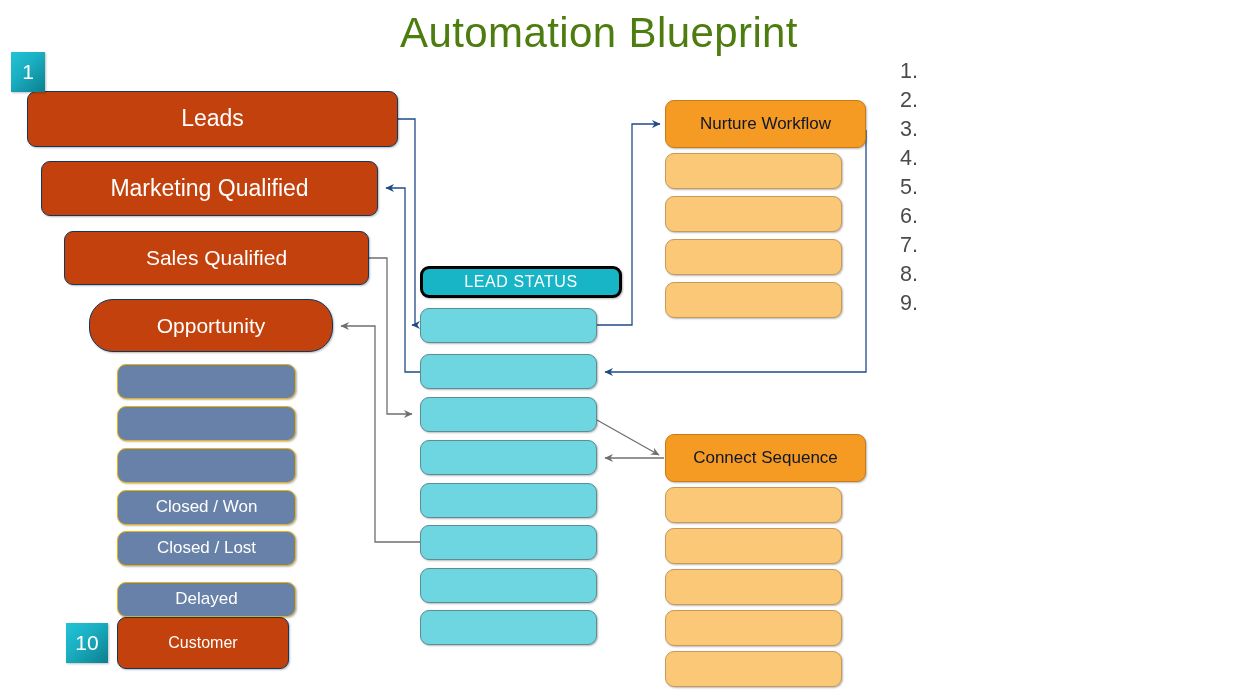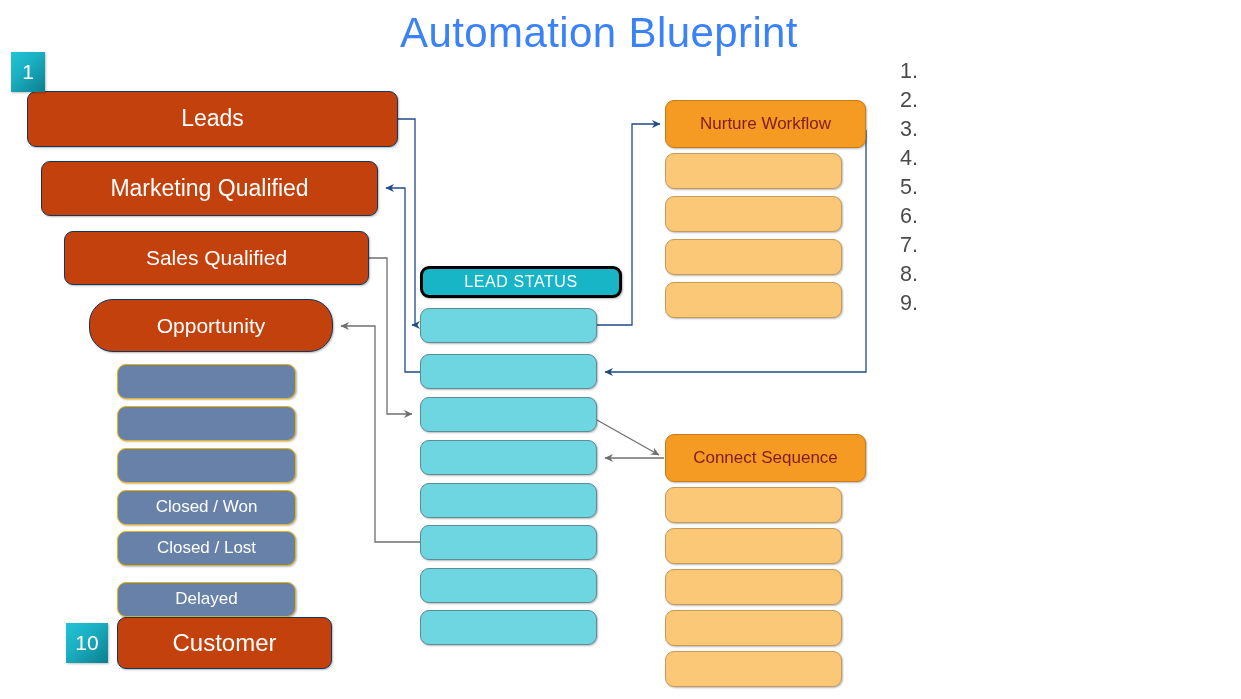--- a/index.html
+++ b/index.html
@@ -6,39 +6,39 @@
   body{
     width:1241px;height:699px;position:relative;overflow:hidden;
     font-family:"Liberation Sans","DejaVu Sans",sans-serif;
     color:#404040;
   }
   .stage{position:absolute;left:0;top:0;width:1241px;height:699px;}
 
   
   #page-title{
     position:absolute;left:0;top:10px;width:1241px;
-    text-align:center;font-size:42px;font-weight:400;color:#3b82f6;
+    text-align:center;font-size:42px;font-weight:400;color:#4d7c0f;
     letter-spacing:.4px;line-height:1.1;
   }
   
   #page-title{width:1220px;text-align:center;}
   #page-title .t{display:inline-block;transform:translateX(-11px);}
 
   
   .node{
     position:absolute;box-sizing:border-box;border-radius:9px;
     display:flex;align-items:center;justify-content:center;
     text-align:center;line-height:1.1;
     box-shadow:1px 1px 2px rgba(0,0,0,.28);
   }
   .navy{background:#c2410c;color:#ffffff;border:1px solid #16355d;}
   .slate{background:#6781a8;color:#ffffff;border:1px solid #eab308;}
   .teal-head{background:#17b5c6;color:#ffffff;border:3px solid #000000;}
   .cyan{background:#6ed6e0;border:1px solid #5a8d96;}
-  .orange-head{background:#f59a22;color:#7f1d1d;border:1px solid #c77c16;}
+  .orange-head{background:#f59a22;color:#0f172a;border:1px solid #c77c16;}
   .orange{background:#fbc878;border:1px solid #c89a57;}
 
   
   .badge{
     position:absolute;box-sizing:border-box;
     background:linear-gradient(135deg,#22c3d6 0%,#1bb0c3 40%,#0b7f8f 100%);
     color:#ffffff;display:flex;align-items:center;justify-content:center;
     font-size:21px;font-weight:400;
     box-shadow:1px 1px 2px rgba(0,0,0,.25);
   }
@@ -131,21 +131,21 @@
   </div>
 
   <div class="node slate" style="left:117px;top:531px;width:179px;height:35px;font-size:17px;">
     <span>Closed / Lost</span>
   </div>
 
   <div class="node slate" style="left:117px;top:573px;width:179px;height:35px;font-size:17px;margin-top:9px;">
     <span>Delayed</span>
   </div>
 
-  <div class="node navy" style="left:117px;top:617px;width:215px;height:52px;font-size:24px;">
+  <div class="node navy" style="left:117px;top:617px;width:172px;height:52px;font-size:16px;">
     <span>Customer</span>
   </div>
 
   <div class="badge" style="left:11px;top:52px;width:34px;height:40px;">
     <span>1</span>
   </div>
   <div class="badge" style="left:66px;top:623px;width:42px;height:40px;">
     <span>10</span>
   </div>
 

